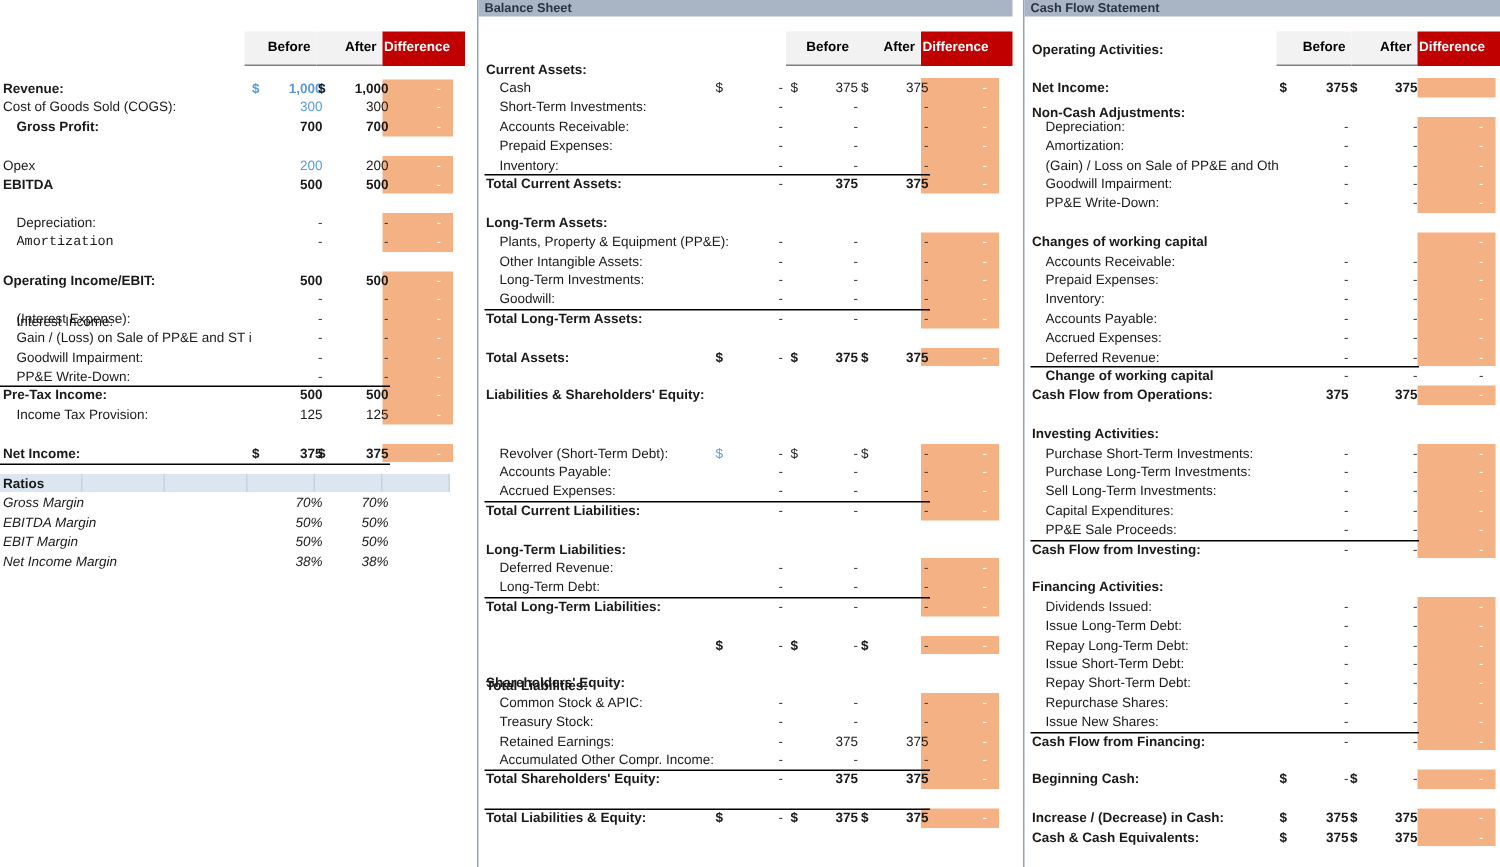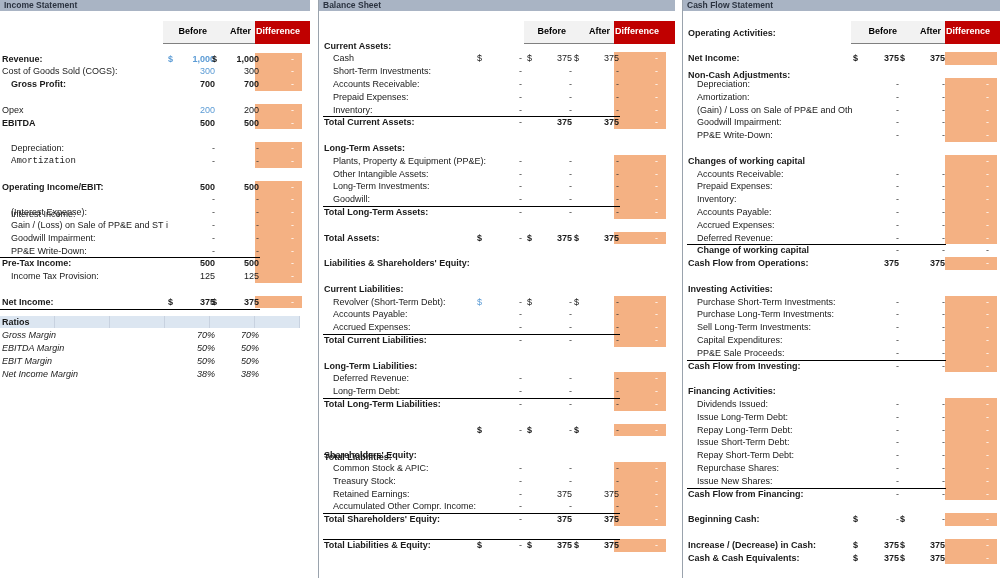--- a/index.html
+++ b/index.html
@@ -79,21 +79,20 @@
   .ratios-band{position:absolute;background:#dce6f1;height:12.8px;}
   .ratios-band .seg{position:absolute;top:0;height:12.8px;border-right:1px solid #c8d2e0;box-sizing:border-box;}
   .ratios-band .cap{position:absolute;left:2px;top:0;line-height:12.8px;font-weight:bold;font-size:9px;color:#1a1a1a;}
 </style>
 </head>
 <body>
 
 <div class="sheet">
 
   <div class="panel" id="panel-is">
-    <div class="title-bar">Income Statement</div>
   <div class="colhead" style="top: 21px; left: 0px; right: 0px;">
         <div class="cell" style="left: 163px; width: 48px;">Before</div>
         <div class="cell" style="left: 211px; width: 44px;">After</div>
         <div class="cell diff" style="left: 255px; width: 55px;">Difference</div>
       </div>
       <div class="diffblock" style="left: 255px; width: 47px; top: 52.5px; height: 38.4px;"></div>
       <div class="diffblock" style="left: 255px; width: 47px; top: 103.7px; height: 25.6px;"></div>
       <div class="diffblock" style="left: 255px; width: 47px; top: 142.1px; height: 25.6px;"></div>
       <div class="diffblock" style="left: 255px; width: 47px; top: 180.5px; height: 102.4px;"></div>
       <div class="diffblock" style="left: 255px; width: 47px; top: 295.7px; height: 12.8px;"></div>
@@ -339,23 +338,20 @@
         <div class="dash b" style="left: 153px; width: 50px;">-</div>
         <div class="cur b" style="left: 208px;">$</div>
         <div class="num b" style="left: 203px; width: 50px;">375</div>
         <div class="cur b" style="left: 255px;">$</div>
         <div class="num b" style="left: 250px; width: 50px;">375</div>
         <div class="dash white" style="left: 295px; width: 44px;">-</div>
       </div>
       <div class="row" style="top: 257.2px; left: 0px; right: 0px;">
         <div class="label b" style="left: 5px; max-width: 190px;">Liabilities &amp; Shareholders' Equity:</div>
       </div>
-      <div class="row" style="top: 282.8px; left: 0px; right: 0px;">
-        <div class="label b" style="left: 5px; max-width: 190px;">Current Liabilities:</div>
-      </div>
       <div class="row" style="top: 295.6px; left: 0px; right: 0px;">
         <div class="label" style="left: 14px; max-width: 190px;">Revolver (Short-Term Debt):</div>
         <div class="cur blue" style="left: 158px;">$</div>
         <div class="dash blue" style="left: 153px; width: 50px;">-</div>
         <div class="cur" style="left: 208px;">$</div>
         <div class="dash" style="left: 203px; width: 50px;">-</div>
         <div class="cur" style="left: 255px;">$</div>
         <div class="dash" style="left: 250px; width: 50px;">-</div>
         <div class="dash white" style="left: 295px; width: 44px;">-</div>
       </div>

